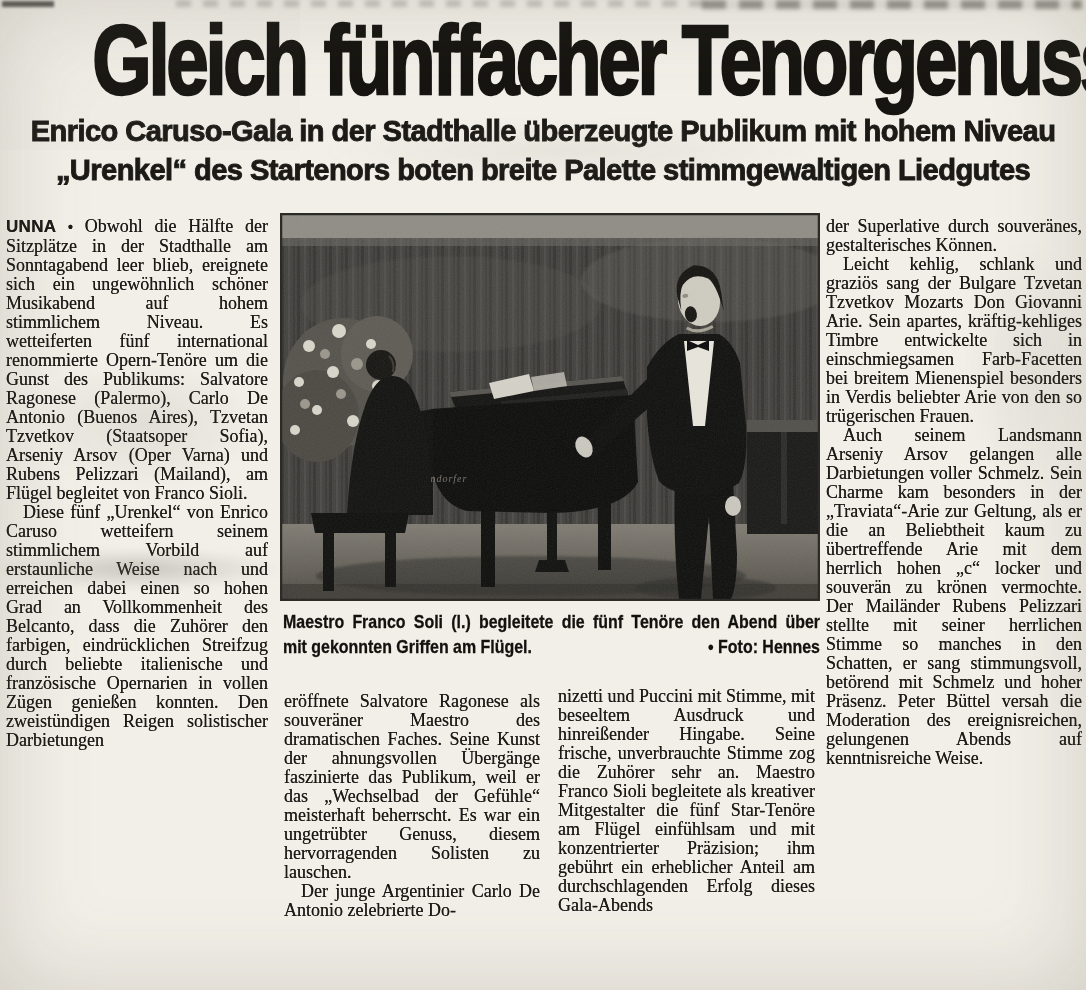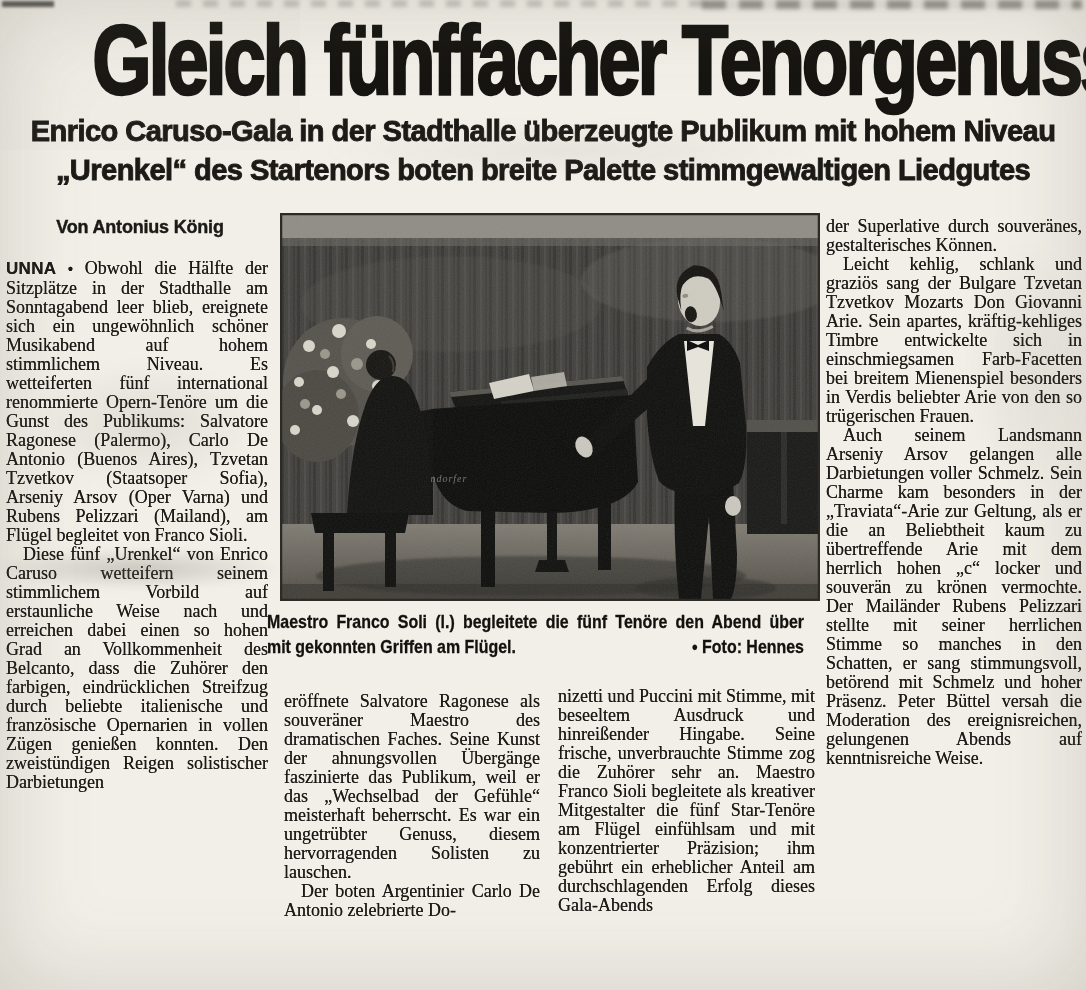--- a/index.html
+++ b/index.html
@@ -42,21 +42,21 @@
   #col2{left:284px;top:676px;width:256px;margin-top:16px;}
   #col3{left:558px;top:676px;width:257px;margin-top:11px;}
   #col4{left:826px;top:217px;width:256px;}
   
   .photo{
     position:absolute;left:281px;top:214px;width:538px;height:386px;
     background:#403f3c;outline:1px solid #2c2b28;
   }
   .photo svg{display:block;width:538px;height:386px;}
   
-  .caption-wrap{position:absolute;left:267px;top:609px;width:537px;height:52px;overflow:visible;}
+  .caption-wrap{position:absolute;left:283px;top:609px;width:537px;height:52px;overflow:visible;}
   .caption-inner{
     width:640px;transform:scaleX(.839);transform-origin:0 0;
     font-family:"Liberation Sans", sans-serif;font-weight:bold;
     font-size:19px;line-height:25px;color:#12110e;-webkit-text-stroke:.3px #12110e;
   }
   .cap-line1{text-align:justify;text-align-last:justify;white-space:nowrap;}
   .cap-line2{display:flex;justify-content:space-between;}
   
   .ghost{position:absolute;pointer-events:none;}
   .ghost1{left:176px;top:0;width:528px;height:7px;
@@ -86,21 +86,20 @@
 <div class="ghost ghost2"></div>
 <div class="ghost ghost3"></div>
 
 <div class="headline">Gleich fünffacher Tenorgenuss</div>
 <div class="subhead">
   <div class="subline">Enrico Caruso-Gala in der Stadthalle überzeugte Publikum mit hohem Niveau</div>
   <div class="subline">„Urenkel“ des Startenors boten breite Palette stimmgewaltigen Liedgutes</div>
 </div>
 
 <div id="col1" class="col bodytext">
-  <div class="byline">Von Antonius König</div>
   <p><span class="lead">UNNA</span> <span class="lead-bullet">•</span> <span>Obwohl die Hälfte der Sitzplätze in der Stadthalle am Sonntagabend leer blieb, ereignete sich ein ungewöhnlich schöner Musikabend auf hohem stimmlichem Niveau. Es wetteiferten fünf international renommierte Opern-Tenöre um die Gunst des Publikums: Salvatore Ragonese (Palermo), Carlo De Antonio (Buenos Aires), Tzvetan Tzvetkov (Staatsoper Sofia), Arseniy Arsov (Oper Varna) und Rubens Pelizzari (Mailand), am Flügel begleitet von Franco Sioli.</span></p>
   <p class="indent">Diese fünf „Urenkel“ von Enrico Caruso wetteifern seinem stimmlichem Vorbild auf erstaunliche Weise nach und erreichen dabei einen so hohen Grad an Vollkommenheit des Belcanto, dass die Zuhörer den farbigen, eindrücklichen Streifzug durch beliebte italienische und französische Opernarien in vollen Zügen genießen konnten. Den zweistündigen Reigen solistischer Darbietungen</p>
 </div>
 
 <div class="photo">
   <svg viewBox="0 0 538 386" xmlns="http://www.w3.org/2000/svg">
     <defs>
       <pattern id="curt" width="16" height="386" patternUnits="userSpaceOnUse">
         <rect width="16" height="386" fill="#403f3c"></rect>
         <rect x="0" width="3" height="386" fill="#34332f"></rect>
@@ -219,21 +218,21 @@
     <div class="cap-line1">Maestro Franco Soli (l.) begleitete die fünf Tenöre den Abend über</div>
     <div class="cap-line2">
       <span>mit gekonnten Griffen am Flügel.</span>
       <span>• Foto: Hennes</span>
     </div>
   </div>
 </div>
 
 <div id="col2" class="col bodytext">
   <p>eröffnete Salvatore Ragonese als souveräner Maestro des dramatischen Faches. Seine Kunst der ahnungsvollen Übergänge faszinierte das Publikum, weil er das „Wechselbad der Gefühle“ meisterhaft beherrscht. Es war ein ungetrübter Genuss, diesem hervorragenden Solisten zu lauschen.</p>
-  <p class="indent">Der boten Argentinier Carlo De Antonio zelebrierte Do-</p>
+  <p class="indent">Der junge Argentinier Carlo De Antonio zelebrierte Do-</p>
 </div>
 
 <div id="col3" class="col bodytext">
   <p>nizetti und Puccini mit Stimme, mit beseeltem Ausdruck und hinreißender Hingabe. Seine frische, unverbrauchte Stimme zog die Zuhörer sehr an. Maestro Franco Sioli begleitete als kreativer Mitgestalter die fünf Star-Tenöre am Flügel einfühlsam und mit konzentrierter Präzision; ihm gebührt ein erheblicher Anteil am durchschlagenden Erfolg dieses Gala-Abends</p>
 </div>
 
 <div id="col4" class="col bodytext">
   <p>der Superlative durch souveränes, gestalterisches Können.</p>
   <p class="indent">Leicht kehlig, schlank und graziös sang der Bulgare Tzvetan Tzvetkov Mozarts Don Giovanni Arie. Sein apartes, kräftig-kehliges Timbre entwickelte sich in einschmiegsamen Farb-Facetten bei breitem Mienenspiel besonders in Verdis beliebter Arie von den so trügerischen Frauen.</p>
   <p class="indent">Auch seinem Landsmann Arseniy Arsov gelangen alle Darbietungen voller Schmelz. Sein Charme kam besonders in der „Traviata“-Arie zur Geltung, als er die an Beliebtheit kaum zu übertreffende Arie mit dem herrlich hohen „c“ locker und souverän zu krönen vermochte. Der Mailänder Rubens Pelizzari stellte mit seiner herrlichen Stimme so manches in den Schatten, er sang stimmungsvoll, betörend mit Schmelz und hoher Präsenz. Peter Büttel versah die Moderation des ereignisreichen, gelungenen Abends auf kenntnisreiche Weise.</p>

